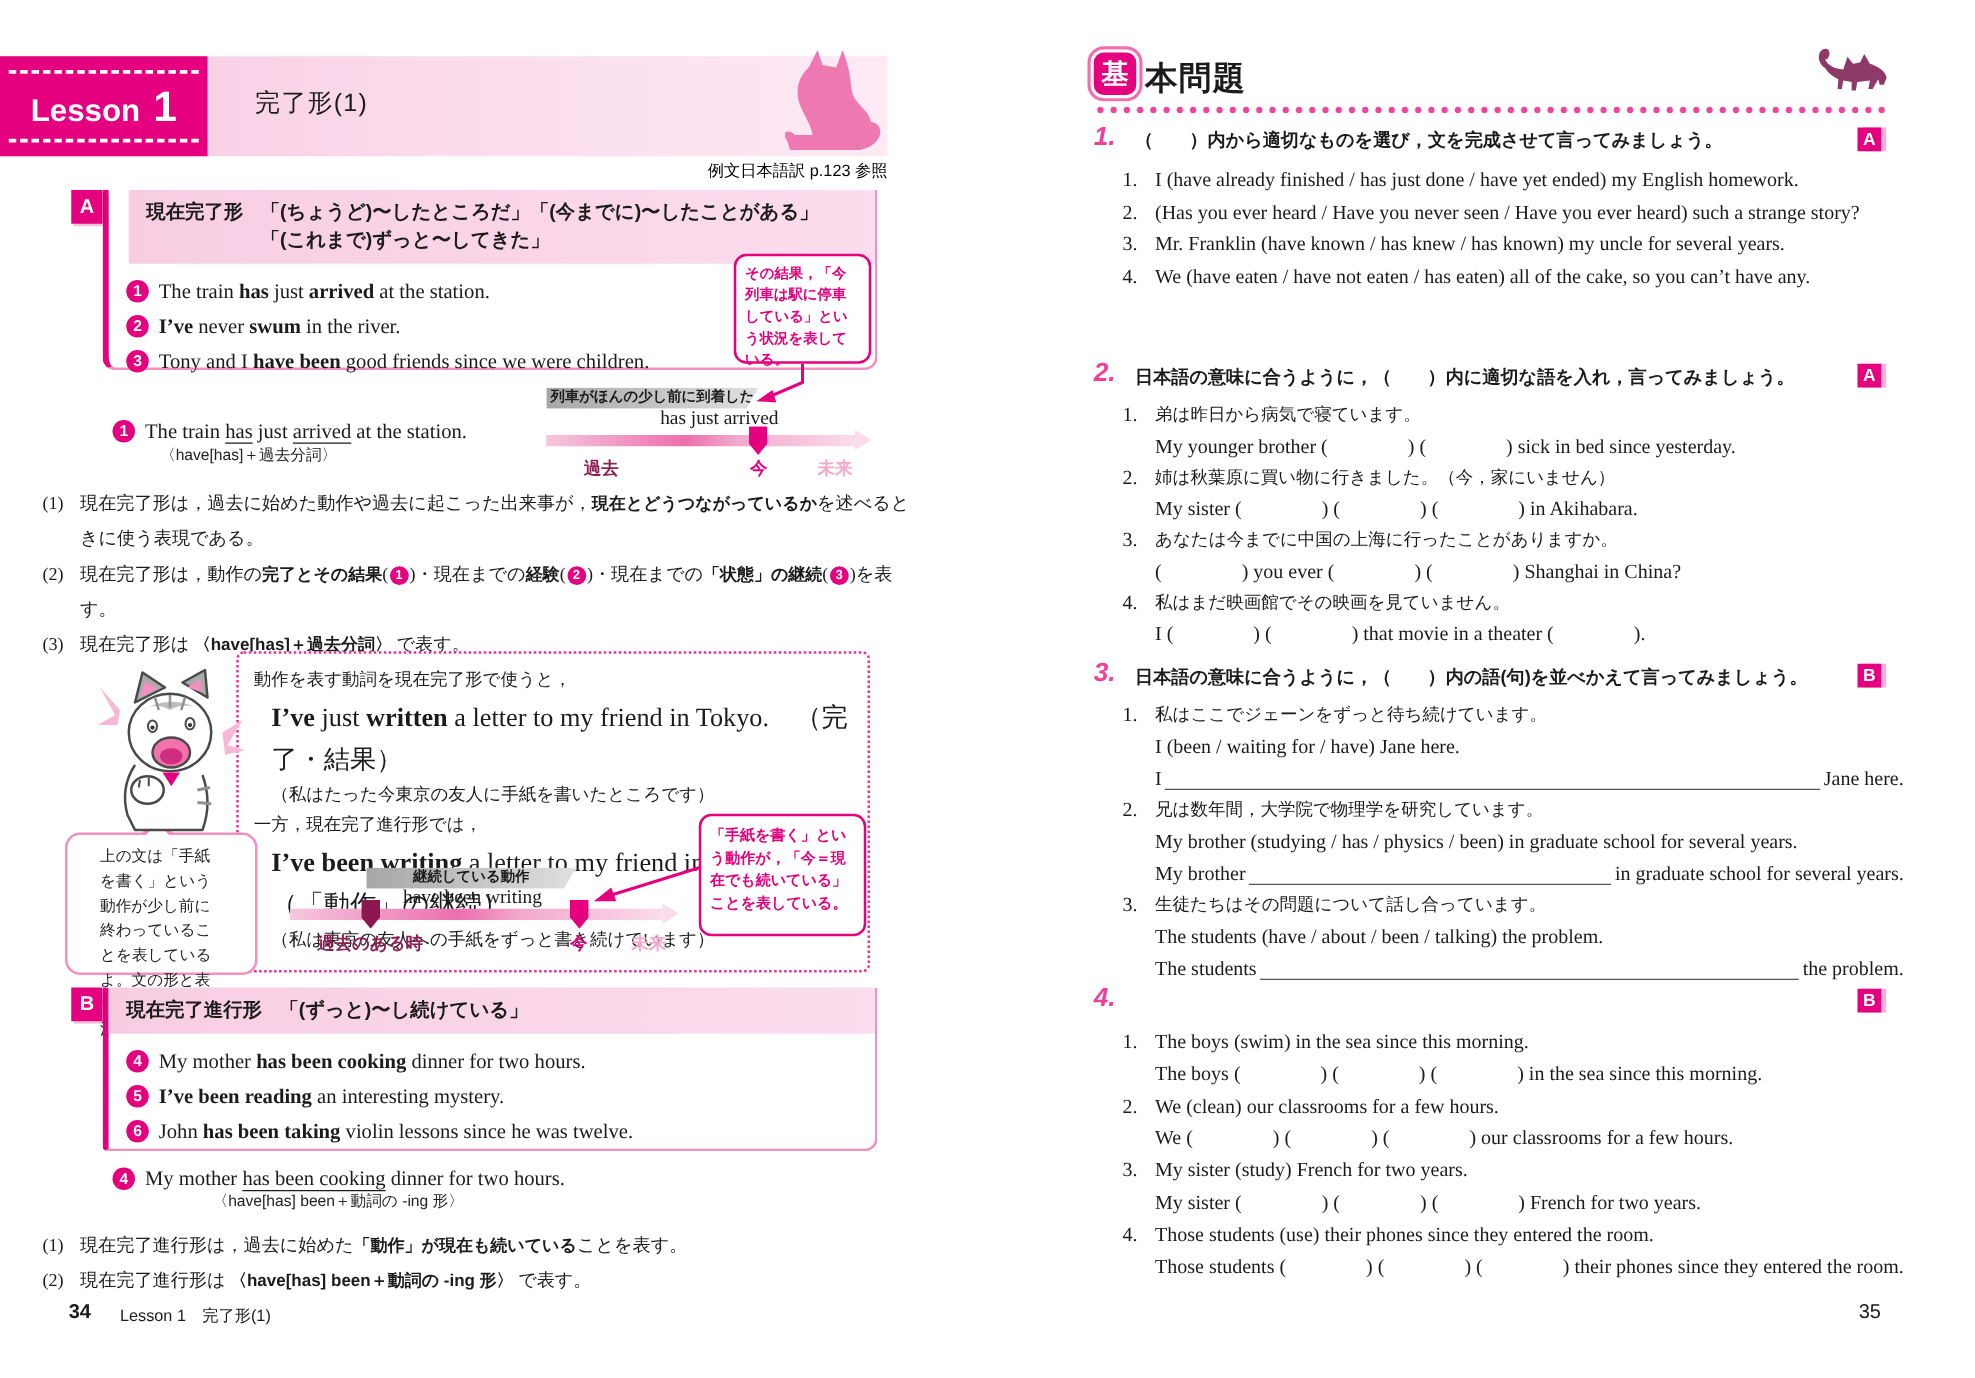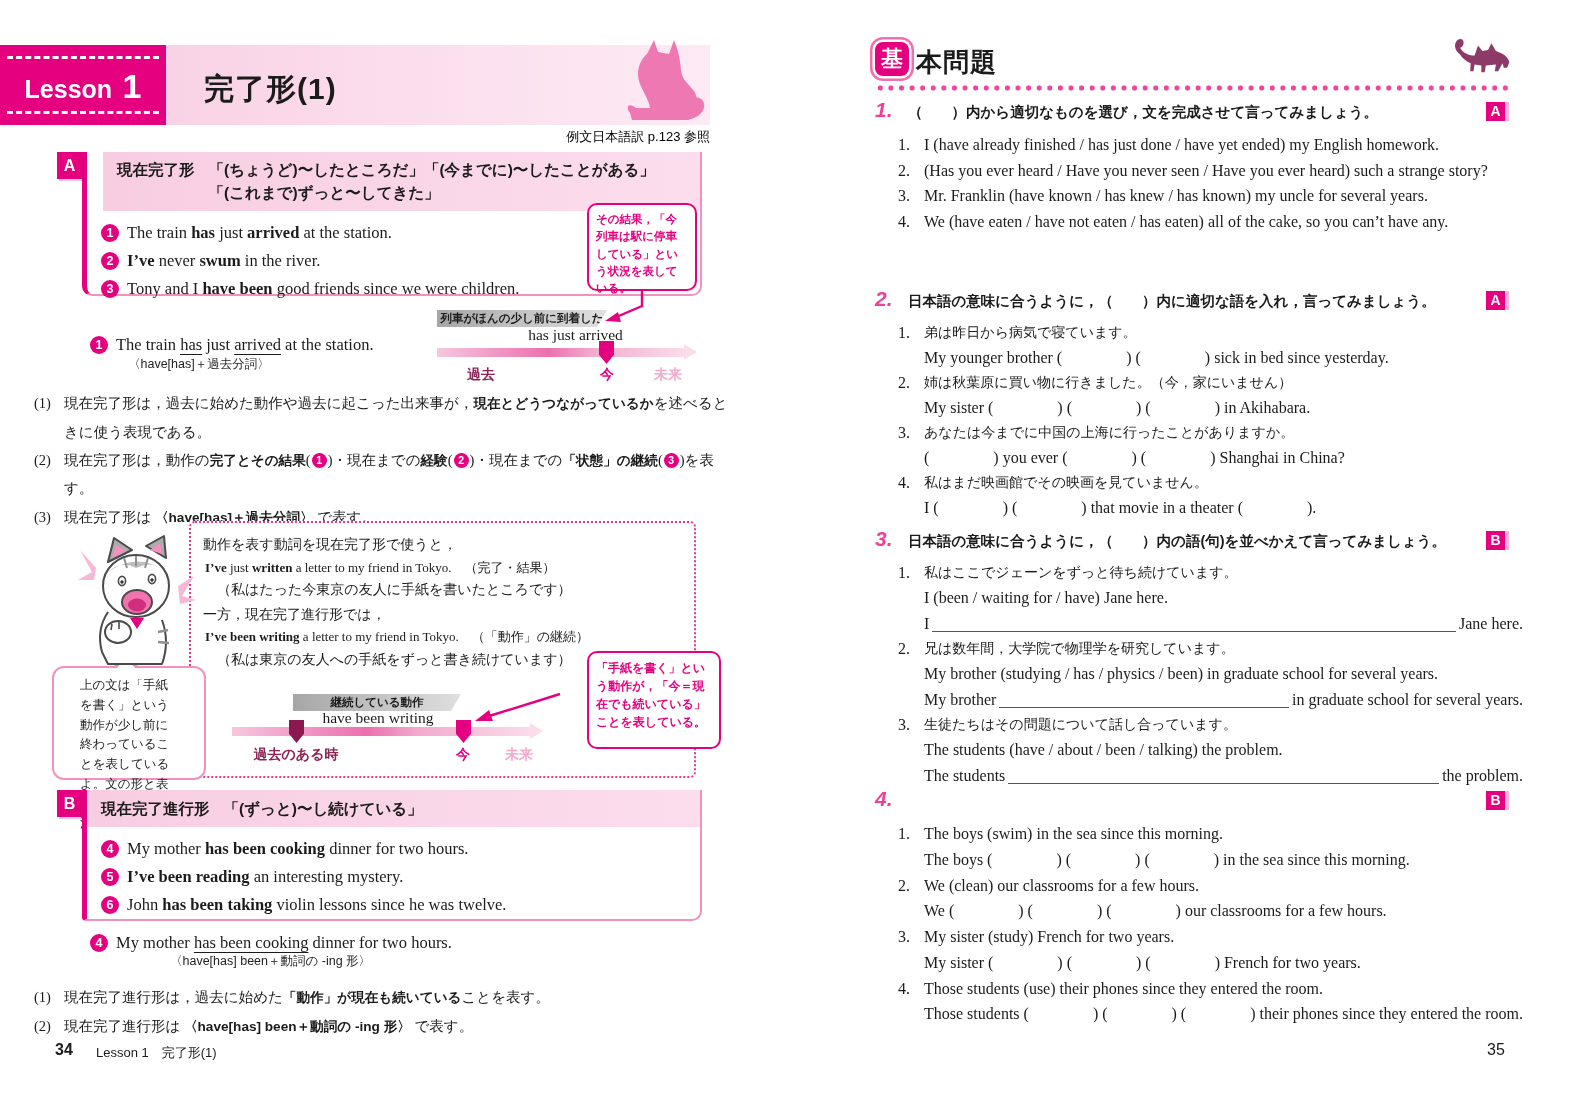--- a/index.html
+++ b/index.html
@@ -44,21 +44,21 @@
   .marker.dark{background:#8b1950;}
   .tlab{position:absolute;font-weight:bold;font-size:14px;transform:translateX(-50%);white-space:nowrap;}
   .tl-past{color:#8b2355;}.tl-now{color:#e4007f;}.tl-future{color:#f4a9cd;}
   
   .note{display:flex;font-family:"Liberation Serif",serif;font-size:14.5px;line-height:1.95;}
   .note .lbl{flex:none;width:30px;}
   
   .dotbox{position:absolute;border:2.5px dotted #ea2f96;border-radius:6px;background:#fff;
           padding:10px 12px;font-family:"Liberation Serif",serif;}
   .dotbox .jline{font-size:14px;line-height:1.75;}
-  .dotbox .eline{font-size:13px;line-height:1.6;margin-left:2px;}
+  .dotbox .eline{font-size:21px;line-height:1.6;margin-left:14px;}
   
   .bubble{position:absolute;border:2.5px solid #f290bf;border-radius:12px;background:#fff;
           font-size:12.5px;line-height:1.58;padding:8px 26px;color:#222;}
   .bubble::before{content:"";position:absolute;top:-15px;left:58px;border:14px solid transparent;
                   border-bottom:15px solid #f290bf;border-top:0;}
   .bubble::after{content:"";position:absolute;top:-10px;left:61.5px;border:10.5px solid transparent;
                  border-bottom:11px solid #fff;border-top:0;}
   .formula{font-size:12.5px;color:#222;}
   
   .kihon-badge{position:absolute;width:34px;height:34px;border-radius:8px;background:#e4007f;color:#fff;
@@ -89,21 +89,21 @@
 
   <div class="abs band" style="left:0;top:45px;width:710px;height:80px;"></div>
   <div class="abs lesson-box" style="left:0;top:45px;width:166px;height:80px;">
     <div class="dash" style="top:11px;"></div>
     <div class="dash" style="bottom:11px;"></div>
     <div class="lesson-txt">
       <span style="font-size:25px;">Lesson</span>
       <span style="font-size:34px;margin-left:6px;">1</span>
     </div>
   </div>
-  <div class="abs" style="left:204px;top:69px;font-size:30px;font-weight:bold;letter-spacing:1px;">完了形(1)</div>
+  <div class="abs" style="left:204px;top:69px;font-size:20px;font-weight:normal;letter-spacing:1px;">完了形(1)</div>
   <span class="abs" style="left:628px;top:38px;">
     <svg width="80" height="86" viewBox="0 0 80 86">
       <path fill="#ee79b2" d="M46 2 L41 16 L30 14 L26 2 L19 16 C10 24 8 36 12 46 C16 56 21 62 22 70 L8 70 C1 64 -3 69 2 75 L4 82 L60 82 C70 76 72 62 66 53 C60 45 54 42 53 32 C52 20 50 12 46 2 Z"></path>
       <path fill="#ee79b2" d="M58 82 C76 80 80 66 73 61 C67 57 61 62 65 68 C68 72 66 77 58 78 Z"></path>
     </svg>
   </span>
   <div class="abs" style="left:400px;top:128px;width:310px;text-align:right;font-size:13px;color:#000000;">例文日本語訳 p.123 参照</div>
 
   <div class="badge" style="left:57px;top:152px;">A</div>
   <div class="secbox" style="top:152px;height:142px;">
@@ -175,21 +175,21 @@
     <div class="jline" style="margin-left:14px;">（私は東京の友人への手紙をずっと書き続けています）</div>
   </div>
   <div class="glabel" style="left:293px;top:694px;width:168px;">継続している動作</div>
   <div class="abs serif ctr" style="left:288px;top:709px;width:180px;font-size:15.5px;">have been writing</div>
   <div class="tbar" style="left:232px;top:727px;width:298px;"></div>
   <div class="marker dark" style="left:289px;top:720px;"></div>
   <div class="marker" style="left:456px;top:720px;"></div>
   <div class="tlab tl-past" style="left:296px;top:746px;">過去のある時</div>
   <div class="tlab tl-now" style="left:463px;top:746px;">今</div>
   <div class="tlab tl-future" style="left:519px;top:746px;">未来</div>
-  <div class="callout" style="left:559px;top:651px;width:134px;height:98px;box-sizing:border-box;font-size:12px;margin-left:28px;">「手紙を書く」という動作が，「今＝現在でも続いている」ことを表している。</div>
+  <div class="callout" style="left:559px;top:651px;width:134px;height:98px;box-sizing:border-box;font-size:12px;">「手紙を書く」という動作が，「今＝現在でも続いている」ことを表している。</div>
   <span class="abs" style="left:470px;top:688px;">
     <svg width="92" height="40">
       <path d="M90 6 L16 29" stroke="#e4007f" stroke-width="2.4" fill="none"></path>
       <polygon points="5,33 19,22 23,33" fill="#e4007f"></polygon>
     </svg>
   </span>
 
   <span class="abs" style="left:78px;top:534px;z-index:2;">
     <svg width="118" height="132" viewBox="0 0 118 132">
       <path d="M18 34 L2 16 L14 38 L0 46 L16 46 Z" fill="#f6b8d6"></path>

